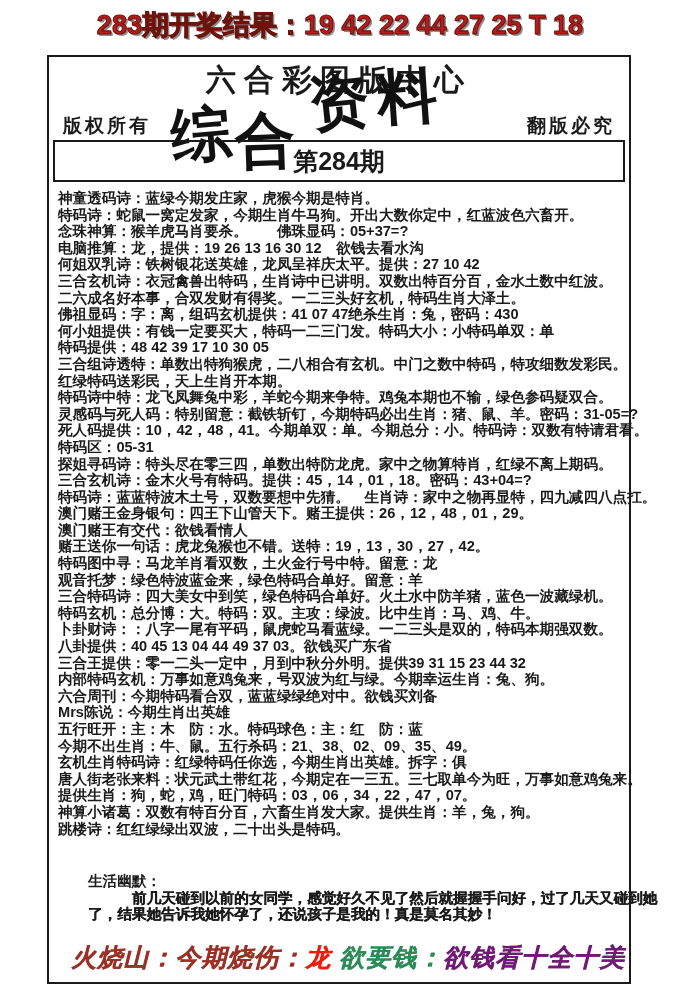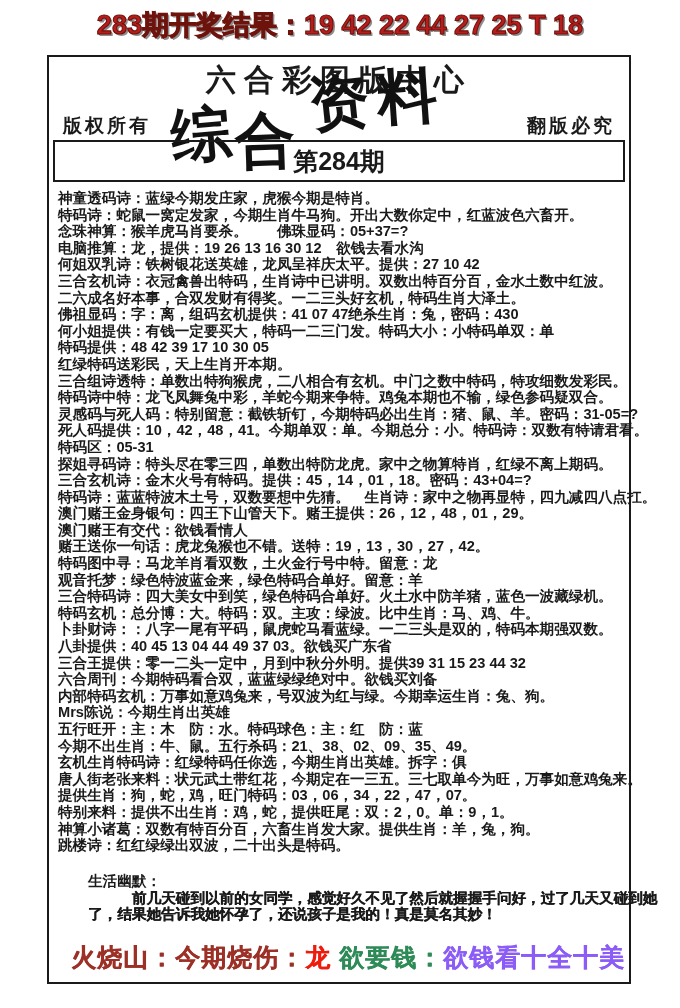--- a/index.html
+++ b/index.html
@@ -50,21 +50,21 @@
   }
   .humor{position:absolute;top:816px;left:9px;right:5px;margin-left:30px;}
   .humor-line{
     font-size:14.6px;font-weight:800;line-height:16.3px;white-space:nowrap;
     text-shadow:0.5px 0 0 currentColor;
   }
   .footer{
     position:absolute;top:884px;left:22px;right:6px;
     font-size:25px;font-weight:bold;white-space:nowrap;letter-spacing:1px;
   }
-  .footer-seg{text-shadow:0.5px 0 0 currentColor;}
+  .footer-seg{text-shadow:0.5px 0 0 currentColor;font-style:italic;}
 </style>
 </head>
 <body>
 
 <div class="top-result">283期开奖结果：19 42 22 44 27 25 T 18</div>
 
 <div class="sheet">
 
   <div class="mh-title">六合彩图版中心</div>
 
@@ -82,55 +82,54 @@
       <div class="line">神童透码诗：蓝绿今期发庄家，虎猴今期是特肖。</div>
       <div class="line">特码诗：蛇鼠一窝定发家，今期生肖牛马狗。开出大数你定中，红蓝波色六畜开。</div>
       <div class="line">念珠神算：猴羊虎马肖要杀。　　佛珠显码：05+37=?</div>
       <div class="line">电脑推算：龙，提供：19 26 13 16 30 12　欲钱去看水沟</div>
       <div class="line">何姐双乳诗：铁树银花送英雄，龙凤呈祥庆太平。提供：27 10 42</div>
       <div class="line">三合玄机诗：衣冠禽兽出特码，生肖诗中已讲明。双数出特百分百，金水土数中红波。</div>
       <div class="line">二六成名好本事，合双发财有得奖。一二三头好玄机，特码生肖大泽土。</div>
       <div class="line">佛祖显码：字：离，组码玄机提供：41 07 47绝杀生肖：兔，密码：430</div>
       <div class="line">何小姐提供：有钱一定要买大，特码一二三门发。特码大小：小特码单双：单</div>
       <div class="line">特码提供：48 42 39 17 10 30 05</div>
+      <div class="line">三合组诗透特：单数出特狗猴虎，二八相合有玄机。中门之数中特码，特攻细数发彩民。</div>
       <div class="line">红绿特码送彩民，天上生肖开本期。</div>
-      <div class="line">三合组诗透特：单数出特狗猴虎，二八相合有玄机。中门之数中特码，特攻细数发彩民。</div>
       <div class="line">特码诗中特：龙飞凤舞兔中彩，羊蛇今期来争特。鸡兔本期也不输，绿色参码疑双合。</div>
       <div class="line">灵感码与死人码：特别留意：截铁斩钉，今期特码必出生肖：猪、鼠、羊。密码：31-05=?</div>
       <div class="line">死人码提供：10，42，48，41。今期单双：单。今期总分：小。特码诗：双数有特请君看。</div>
       <div class="line">特码区：05-31</div>
       <div class="line">探姐寻码诗：特头尽在零三四，单数出特防龙虎。家中之物算特肖，红绿不离上期码。</div>
       <div class="line">三合玄机诗：金木火号有特码。提供：45，14，01，18。密码：43+04=?</div>
       <div class="line">特码诗：蓝蓝特波木土号，双数要想中先猜。　生肖诗：家中之物再显特，四九减四八点扛。</div>
       <div class="line">澳门赌王金身银句：四王下山管天下。赌王提供：26，12，48，01，29。</div>
       <div class="line">澳门赌王有交代：欲钱看情人</div>
       <div class="line">赌王送你一句话：虎龙兔猴也不错。送特：19，13，30，27，42。</div>
       <div class="line">特码图中寻：马龙羊肖看双数，土火金行号中特。留意：龙</div>
       <div class="line">观音托梦：绿色特波蓝金来，绿色特码合单好。留意：羊</div>
       <div class="line">三合特码诗：四大美女中到笑，绿色特码合单好。火土水中防羊猪，蓝色一波藏绿机。</div>
       <div class="line">特码玄机：总分博：大。特码：双。主攻：绿波。比中生肖：马、鸡、牛。</div>
       <div class="line">卜卦财诗：：八字一尾有平码，鼠虎蛇马看蓝绿。一二三头是双的，特码本期强双数。</div>
       <div class="line">八卦提供：40 45 13 04 44 49 37 03。欲钱买广东省</div>
       <div class="line">三合王提供：零一二头一定中，月到中秋分外明。提供39 31 15 23 44 32</div>
+      <div class="line">内部特码玄机：万事如意鸡兔来，号双波为红与绿。今期幸运生肖：兔、狗。</div>
       <div class="line">六合周刊：今期特码看合双，蓝蓝绿绿绝对中。欲钱买刘备</div>
-      <div class="line">内部特码玄机：万事如意鸡兔来，号双波为红与绿。今期幸运生肖：兔、狗。</div>
       <div class="line">Mrs陈说：今期生肖出英雄</div>
       <div class="line">五行旺开：主：木　防：水。特码球色：主：红　防：蓝</div>
       <div class="line">今期不出生肖：牛、鼠。五行杀码：21、38、02、09、35、49。</div>
       <div class="line">玄机生肖特码诗：红绿特码任你选，今期生肖出英雄。拆字：俱</div>
       <div class="line">唐人街老张来料：状元武土带红花，今期定在一三五。三七取单今为旺，万事如意鸡兔来。</div>
       <div class="line">提供生肖：狗，蛇，鸡，旺门特码：03，06，34，22，47，07。</div>
-      <div class="line">特别来料：提供不出生肖：鸡，蛇，提供旺尾：双：2，0。单：9，1。</div>
       <div class="line">神算小诸葛：双数有特百分百，六畜生肖发大家。提供生肖：羊，兔，狗。</div>
       <div class="line">跳楼诗：红红绿绿出双波，二十出头是特码。</div>
     </div>
 
   <div class="humor">
     <div class="line">生活幽默：</div>
     <div>
         <div class="humor-line">　　　前几天碰到以前的女同学，感觉好久不见了然后就握握手问好，过了几天又碰到她</div>
         <div class="humor-line">了，结果她告诉我她怀孕了，还说孩子是我的！真是莫名其妙！</div>
       </div>
   </div>
 
-  <div class="footer"><span class="footer-seg" style="color: rgb(156, 48, 38);">火烧山：今期烧伤：</span><span class="footer-seg" style="color: rgb(238, 28, 13);">龙</span><span class="footer-seg" style="color: rgb(46, 139, 87);"> 欲要钱：</span><span class="footer-seg" style="color: #8b5cf6; margin-top: 24px;">欲钱看十全十美</span></div>
+  <div class="footer"><span class="footer-seg" style="color: rgb(156, 48, 38);">火烧山：今期烧伤：</span><span class="footer-seg" style="color: rgb(238, 28, 13);">龙</span><span class="footer-seg" style="color: rgb(46, 139, 87);"> 欲要钱：</span><span class="footer-seg" style="color: #701a75; margin-top: 24px;">欲钱看十全十美</span></div>
 
 </div>
 
 </body></html>

